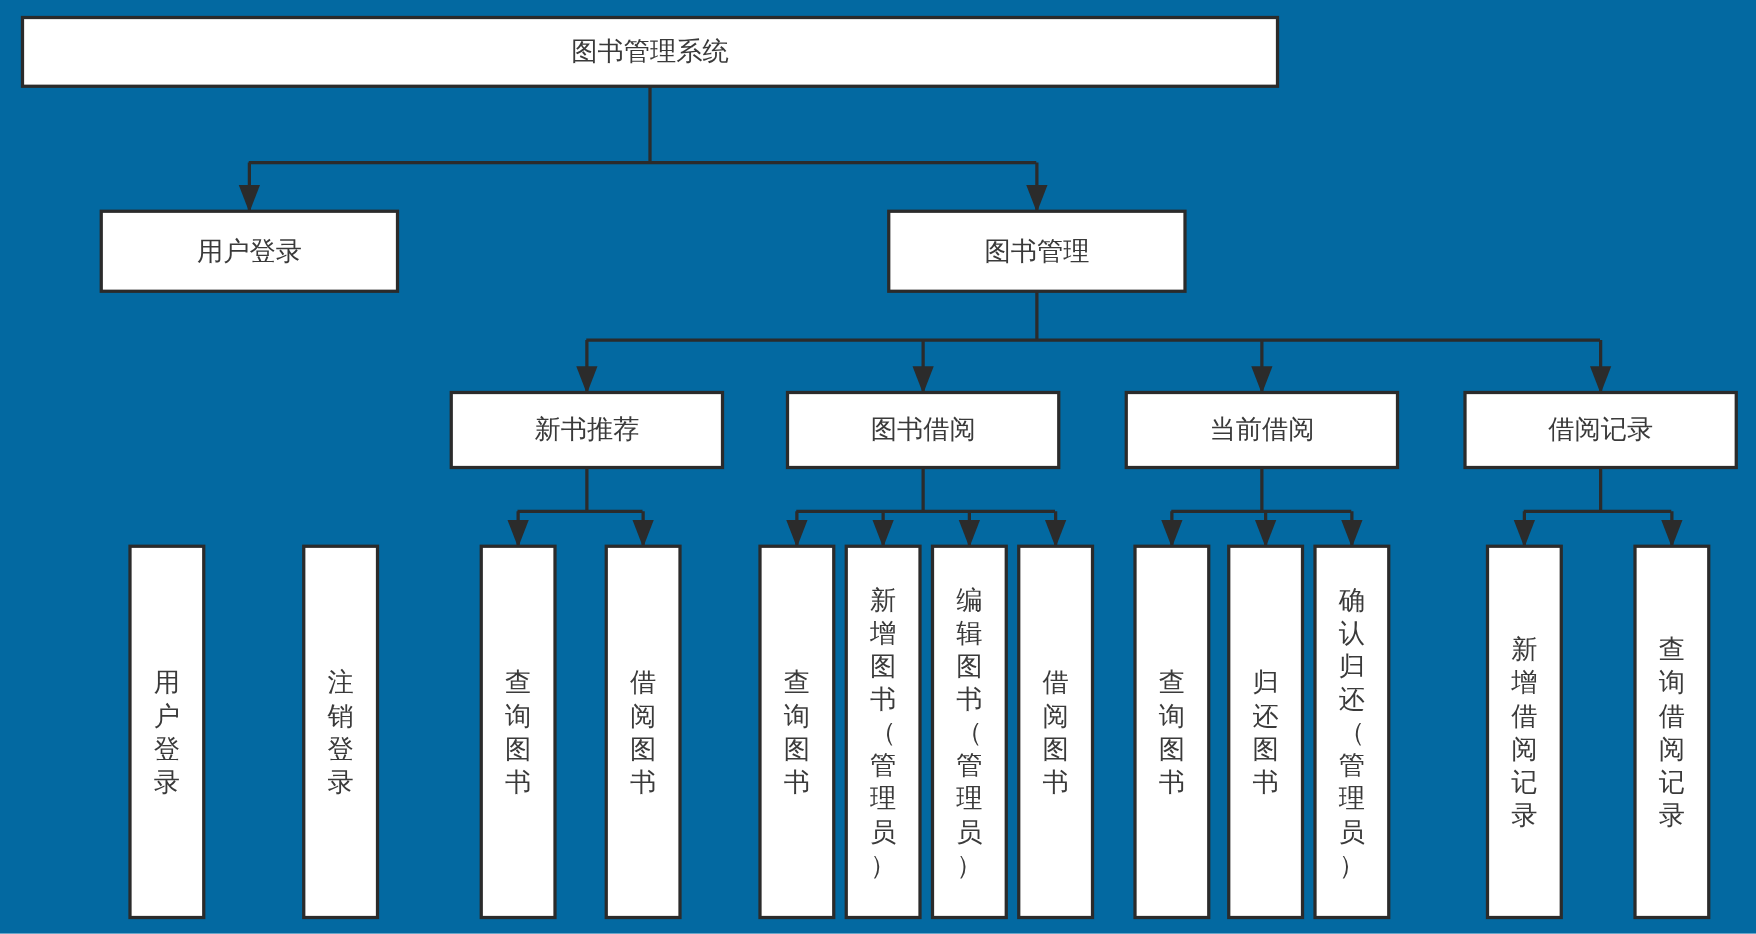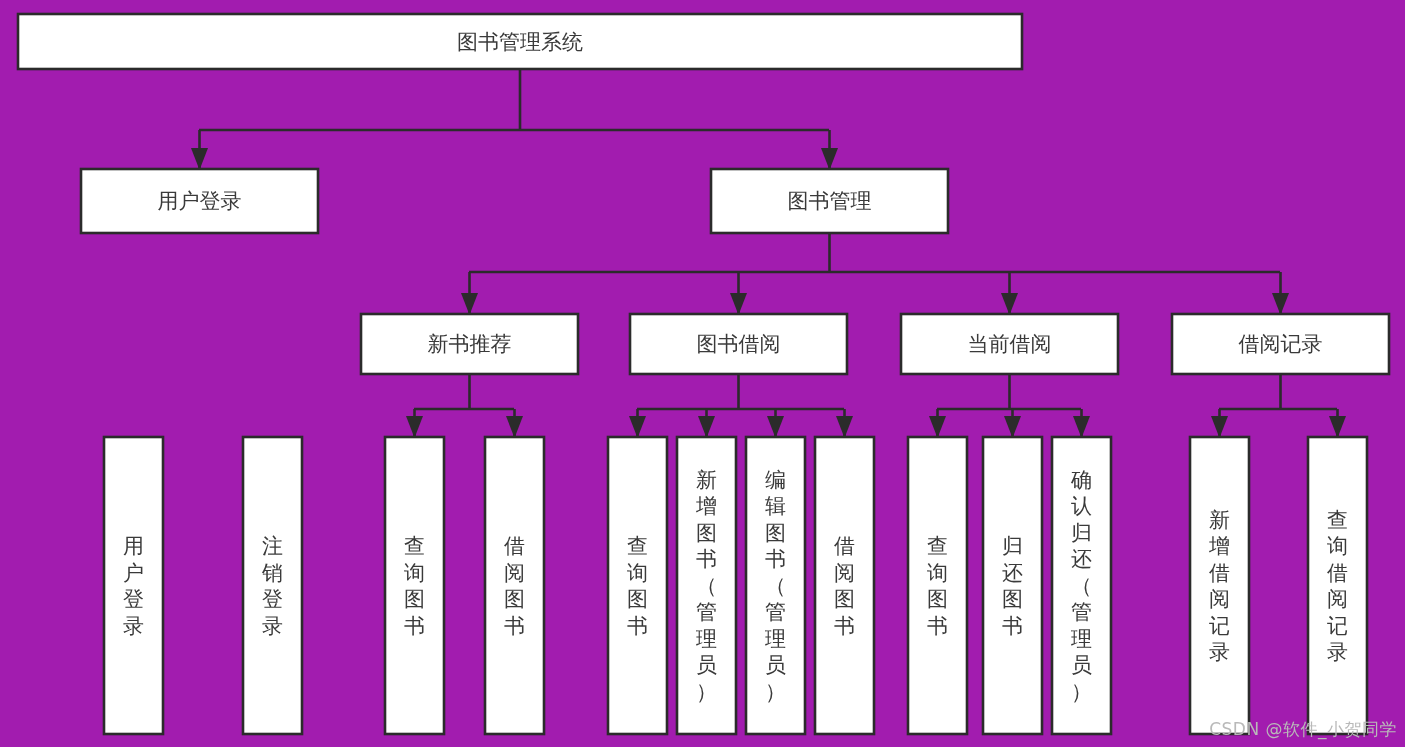--- a/index.html
+++ b/index.html
@@ -10,21 +10,21 @@
   body {
     width: 1405px;
     height: 747px;
     font-family: "DejaVu Sans", "Liberation Sans", sans-serif;
     overflow: hidden;
   }
   #diagram-root {
     position: relative;
     width: 1405px;
     height: 747px;
-    background: #a21caf;
+    background: #0369a1;
   }
   svg.diagram-canvas {
     position: absolute;
     left: 0;
     top: 0;
     width: 1405px;
     height: 747px;
   }
   .node-box {
     fill: #ffffff;
@@ -197,14 +197,13 @@
           <rect x="1190" y="437" width="59" height="297" class="node-box"></rect>
           <text x="1219.5" class="node-label-v"><tspan x="1219.5" y="526.67">新</tspan><tspan x="1219.5" y="553.17">增</tspan><tspan x="1219.5" y="579.67">借</tspan><tspan x="1219.5" y="606.17">阅</tspan><tspan x="1219.5" y="632.67">记</tspan><tspan x="1219.5" y="659.17">录</tspan></text>
         </g>
         <g>
           <rect x="1308" y="437" width="59" height="297" class="node-box"></rect>
           <text x="1337.5" class="node-label-v"><tspan x="1337.5" y="526.67">查</tspan><tspan x="1337.5" y="553.17">询</tspan><tspan x="1337.5" y="579.67">借</tspan><tspan x="1337.5" y="606.17">阅</tspan><tspan x="1337.5" y="632.67">记</tspan><tspan x="1337.5" y="659.17">录</tspan></text>
         </g>
       </g>
   </svg>
 
-  <div class="watermark-text">CSDN @软件_小贺同学</div>
 </div>
 
 </body></html>

